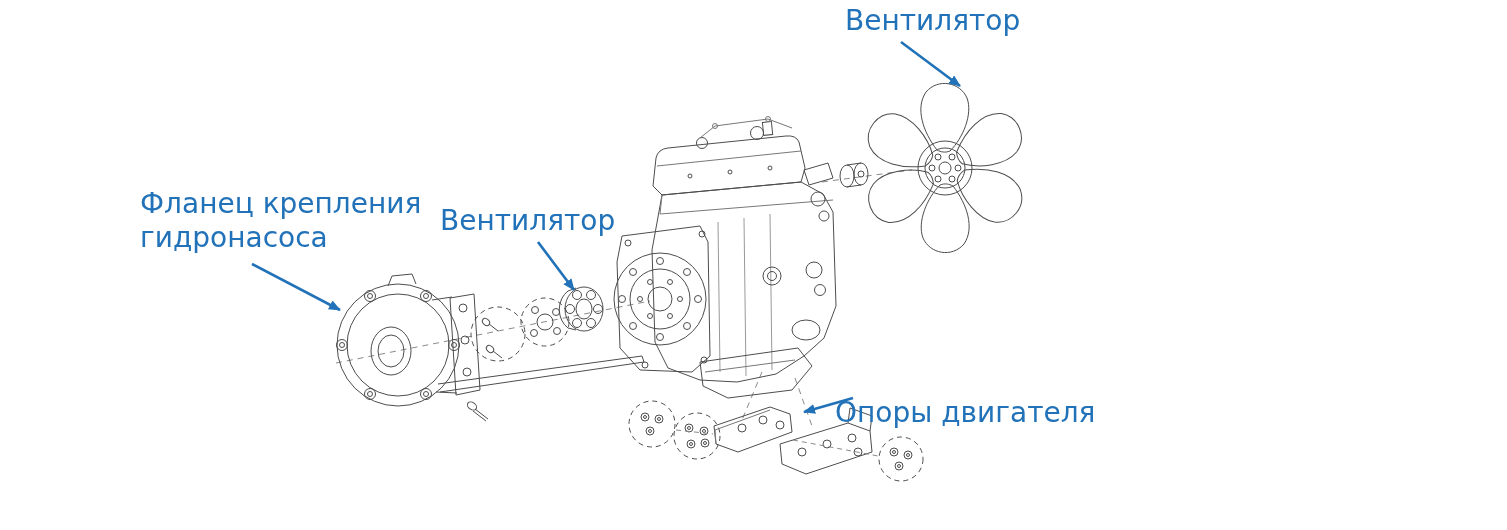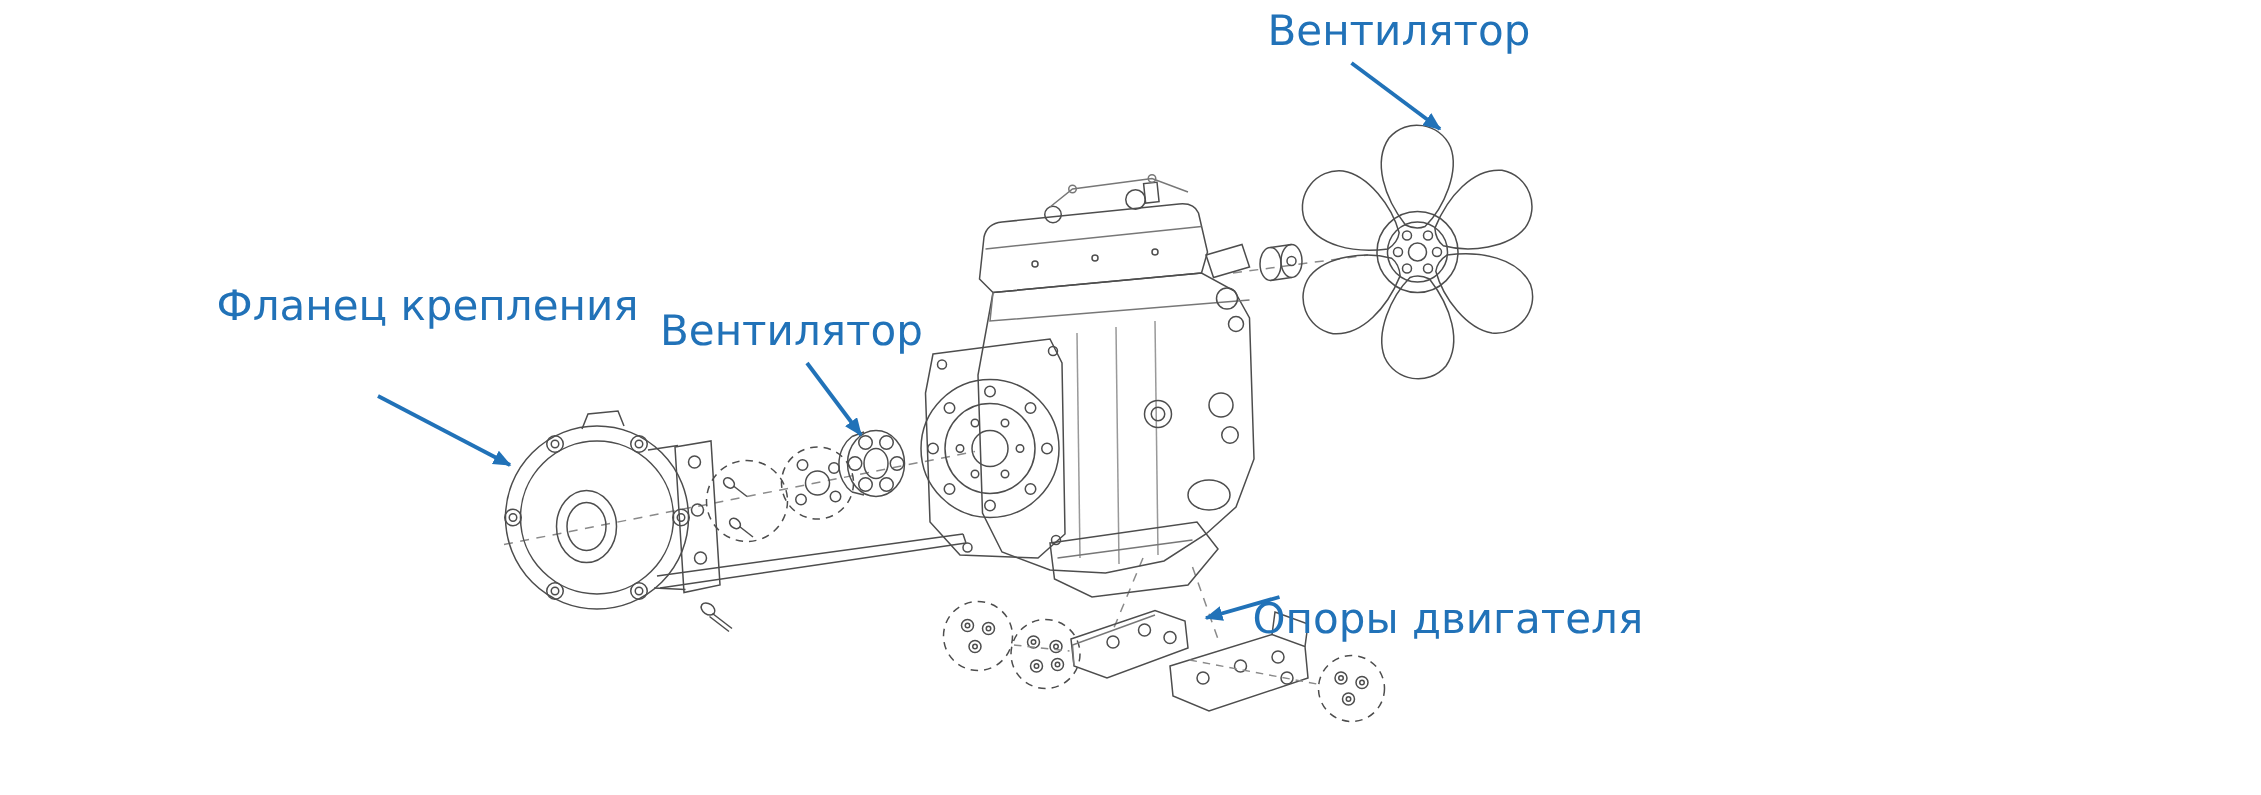--- a/index.html
+++ b/index.html
@@ -1,21 +1,21 @@
 <!DOCTYPE html>
 <html style="--accent: #2172B8; --line: #4d4d4d; --background: #ffffff;"><head>
 <meta charset="utf-8">
 <style>
   :root { --accent:#2172B8; --line:#4d4d4d; --background:#ffffff; }
   html,body { margin:0; padding:0; background:#fff; }
   body { font-family:"DejaVu Sans","Liberation Sans",sans-serif; }
   .canvas { position:relative; width:1332px; height:530px; background:var(--background); overflow:hidden; }
   .canvas > svg { position:absolute; left:0; top:0; }
   .diagram-label { position:absolute; color:var(--accent); font-size:28px; line-height:1.22; white-space:nowrap; }
-  .diagram-label.center { text-align:center; }
+  .diagram-label.center { text-align:left; }
 </style>
 </head>
 <body>
 
 <div class="canvas">
 
   <svg viewBox="0 0 1507 530" width="1507" height="530" xmlns="http://www.w3.org/2000/svg">
     <defs>
       <marker id="arrowhead" markerUnits="userSpaceOnUse" markerWidth="14" markerHeight="12" refX="11" refY="5" orient="auto">
         <path d="M0 0 L12 5 L0 10 Z" fill="var(--accent,#2172B8)"></path>
@@ -238,19 +238,20 @@
       <line x1="252" y1="264" x2="340" y2="310" marker-end="url(#arrowhead)"></line>
       <line x1="538" y1="242" x2="574" y2="290" marker-end="url(#arrowhead)"></line>
       <line x1="853" y1="398" x2="804" y2="412" marker-end="url(#arrowhead)"></line>
     </g>
   </svg>
 
   <div class="diagram-label" style="left:845px; top:4px;">Вентилятор</div>
 
   <div class="diagram-label center" style="left:140px; top:187px; width:290px;">
     <div>Фланец крепления</div>
+    <div>гидронасоса</div>
   </div>
 
   <div class="diagram-label" style="left:440px; top:204px;">Вентилятор</div>
 
   <div class="diagram-label" style="left:835px; top:396px;">Опоры двигателя</div>
 
 </div>
 
 </body></html>

